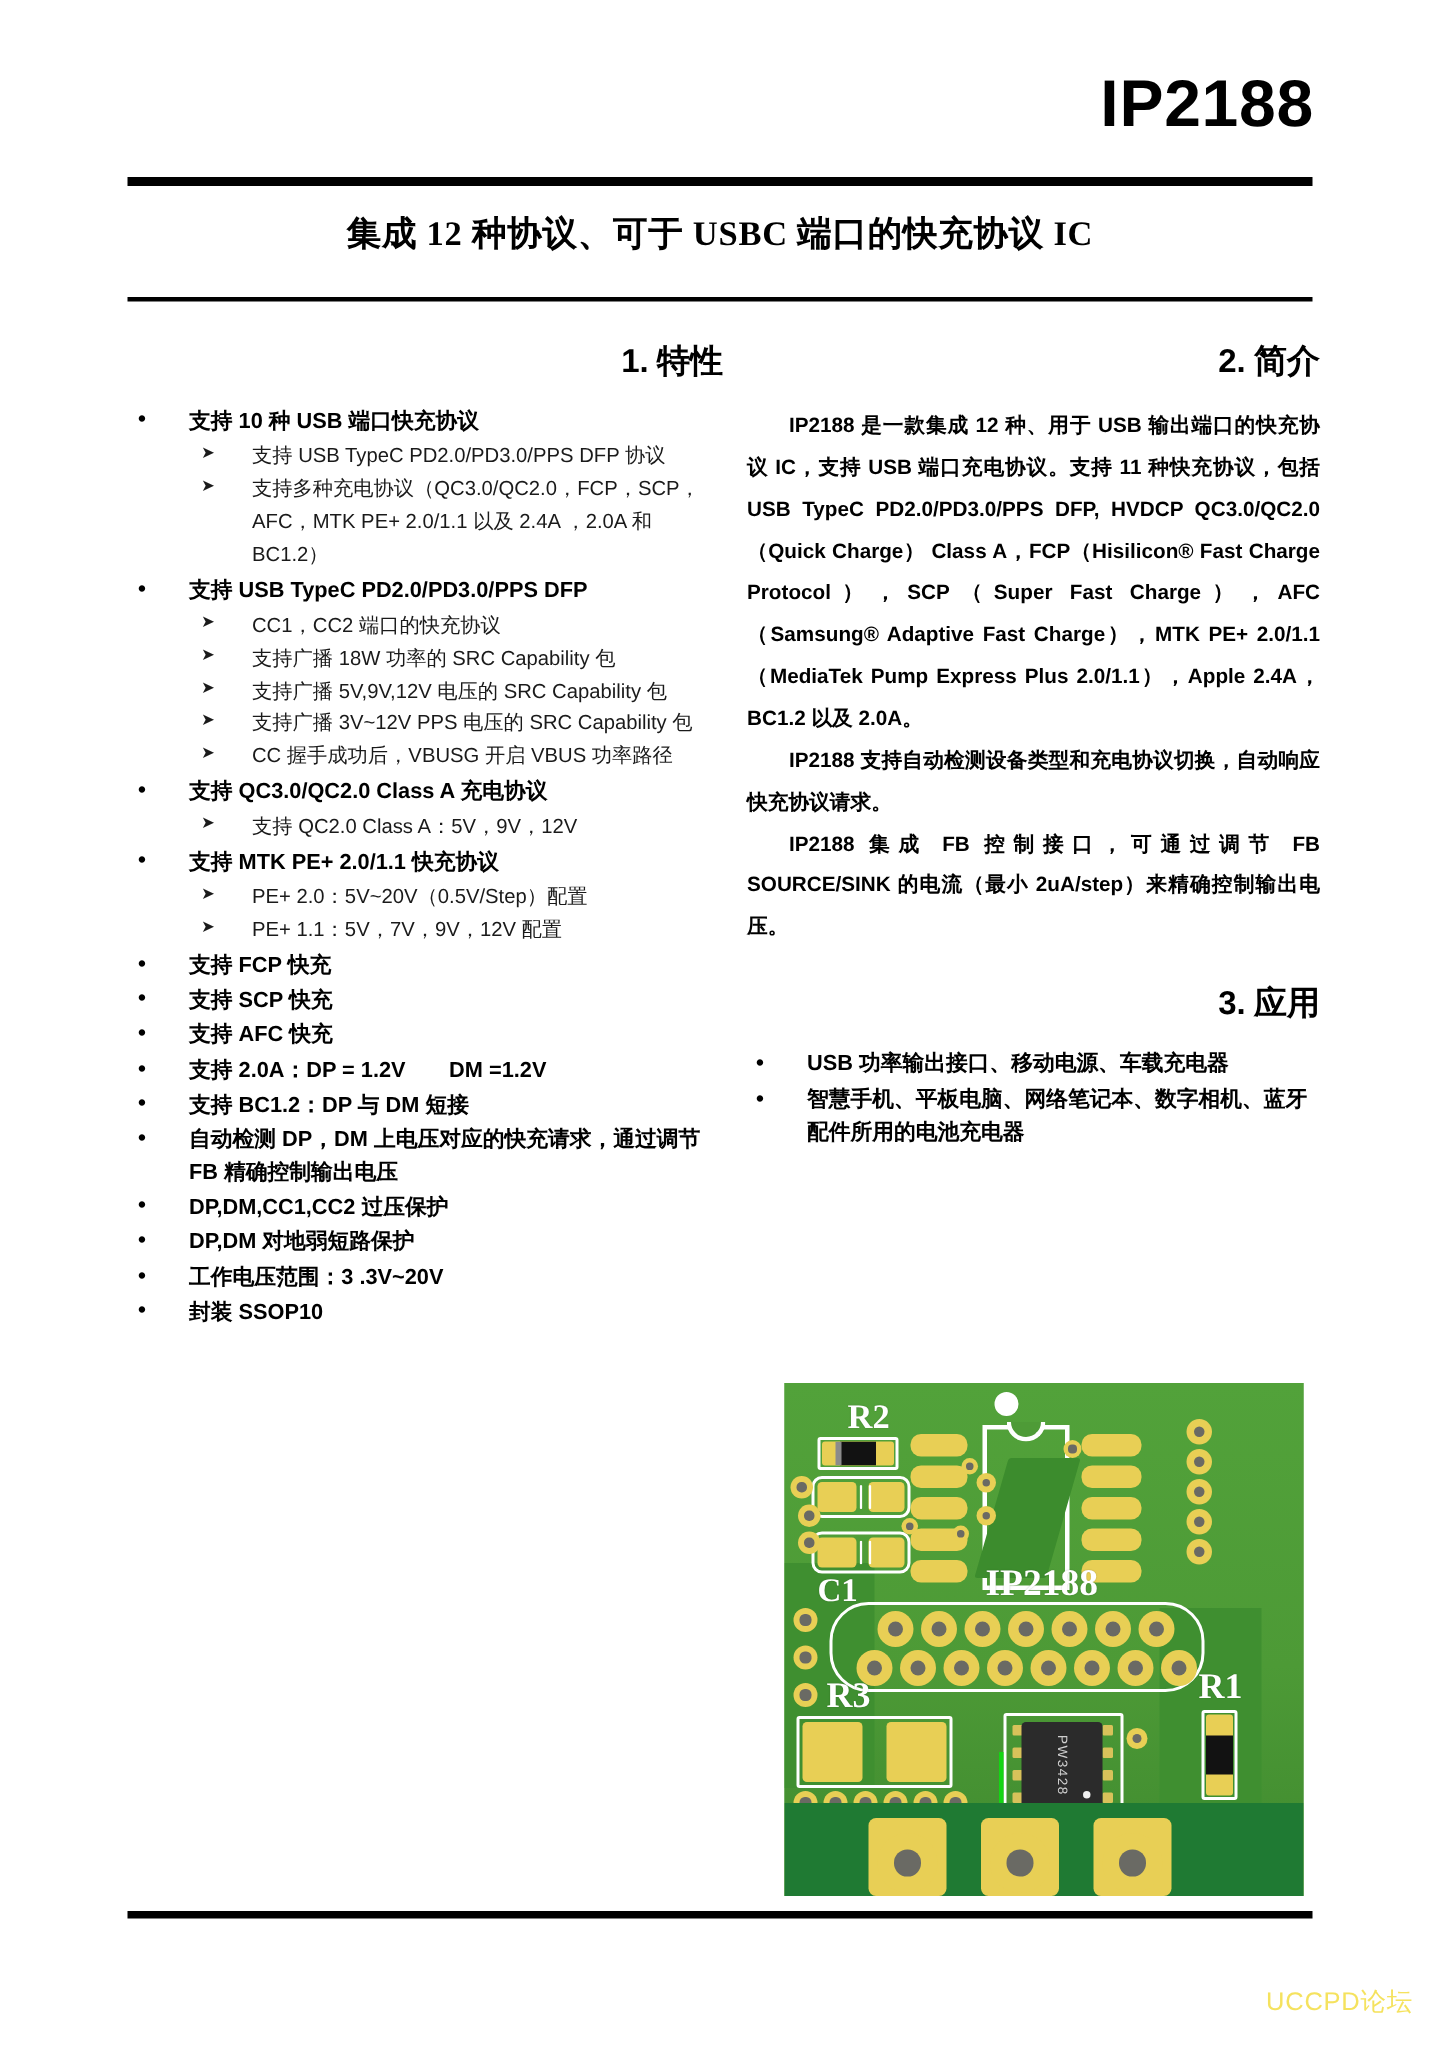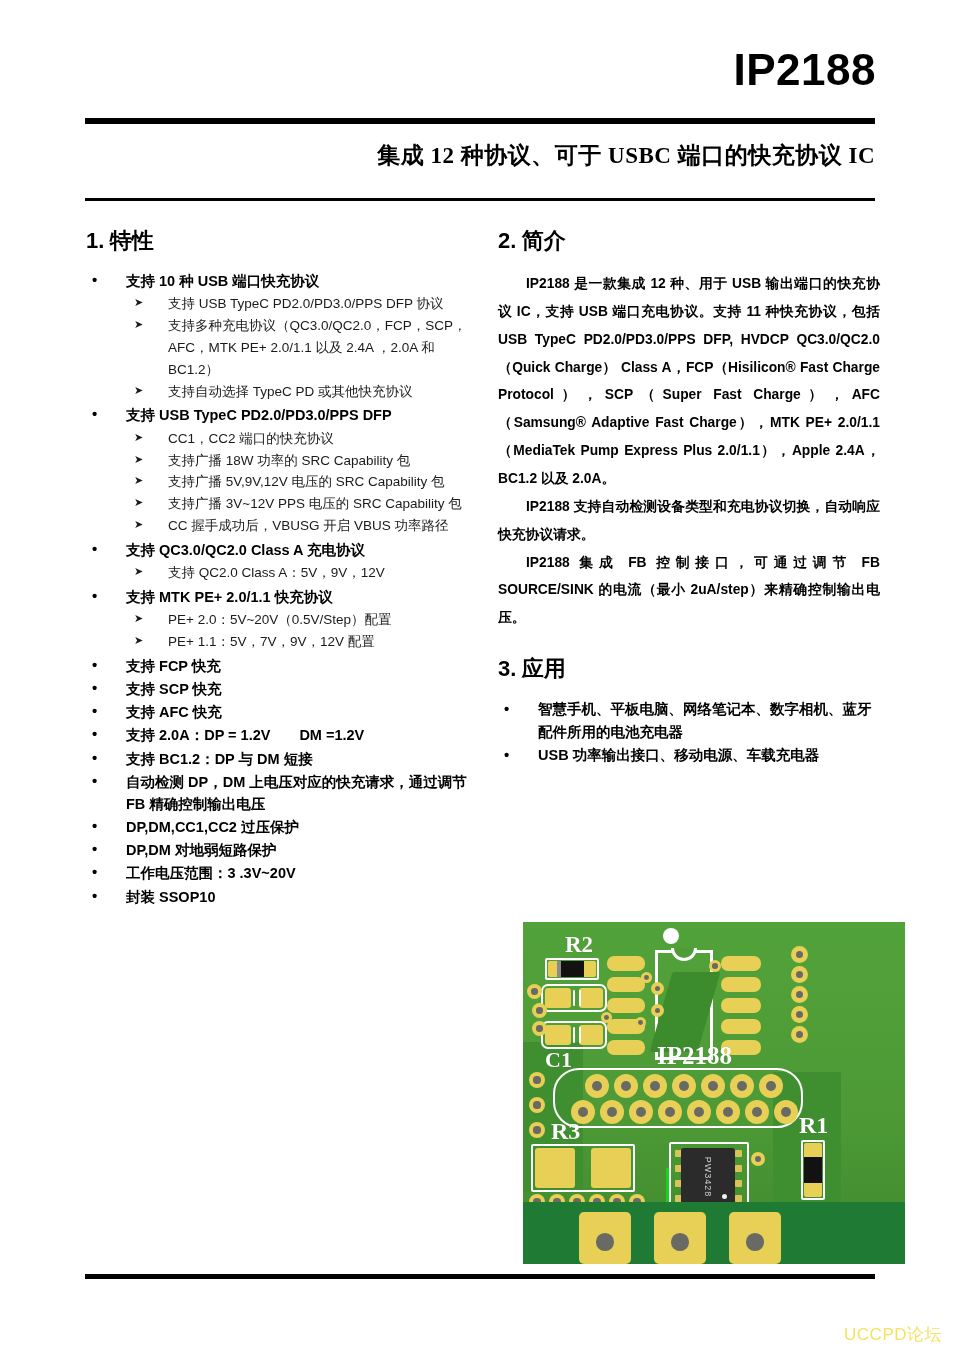--- a/index.html
+++ b/index.html
@@ -35,21 +35,21 @@
   .rule-top {
     position: absolute;
     left: 85px; top: 118px;
     width: 790px; height: 6px;
     background: #000;
   }
   .doc-subtitle {
     position: absolute;
     left: 85px; top: 140px;
     width: 790px;
-    text-align: right;
+    text-align: center;
     font-size: 23px;
     font-weight: bold;
     font-family: "Liberation Serif", serif;
     letter-spacing: 0.5px;
   }
   .rule-sub {
     position: absolute;
     left: 85px; top: 198px;
     width: 790px; height: 3px;
     background: #000;
@@ -71,20 +71,21 @@
     position: absolute;
     left: 498px; top: 226px;
     width: 382px;
   }
 
   h2.section-title {
     font-size: 22px;
     font-weight: bold;
     margin: 0 0 14px 0;
     font-family: "Liberation Serif", serif;
+    text-align: right;
   }
   h2.section-title .num {
     font-family: "Liberation Sans", sans-serif;
   }
 
   
   ul.lvl1 {
     list-style: none;
     margin: 0;
     padding: 0;
@@ -155,21 +156,21 @@
     position: absolute;
     left: 6px; top: -1px;
     font-size: 15px;
     font-weight: bold;
   }
 
   
   .pcb-wrap {
     position: absolute;
     left: 523px; top: 922px;
-    width: 382px; height: 342px;
+    width: 346px; height: 342px;
   }
   .pcb {
     position: absolute;
     inset: 0;
     background: #4e9b37;
     background-image:
       linear-gradient(180deg, #52a23a 0%, #4d9a36 55%, #3f8a2f 100%);
     overflow: hidden;
   }
   .pcb-dark-band {
@@ -325,21 +326,20 @@
 
   <div class="col-left">
     <h2 class="section-title">
       <span class="num">1.</span>
       <span>特性</span>
     </h2>
     <ul class="lvl1" id="features-list">
         <li class="b1"><span>支持 10 种 USB 端口快充协议</span><ul class="lvl2">
             <li class="b2">支持 USB TypeC PD2.0/PD3.0/PPS DFP 协议</li>
             <li class="b2">支持多种充电协议（QC3.0/QC2.0，FCP，SCP，AFC，MTK PE+ 2.0/1.1 以及  2.4A       ，2.0A 和 BC1.2）</li>
-            <li class="b2">支持自动选择 TypeC PD 或其他快充协议</li>
           </ul></li>
         <li class="b1"><span>支持 USB TypeC PD2.0/PD3.0/PPS DFP</span><ul class="lvl2">
             <li class="b2">CC1，CC2 端口的快充协议</li>
             <li class="b2">支持广播 18W 功率的 SRC Capability 包</li>
             <li class="b2">支持广播 5V,9V,12V 电压的 SRC Capability 包</li>
             <li class="b2">支持广播 3V~12V PPS 电压的 SRC Capability 包</li>
             <li class="b2">CC 握手成功后，VBUSG 开启 VBUS 功率路径</li>
           </ul></li>
         <li class="b1"><span>支持 QC3.0/QC2.0 Class A 充电协议</span><ul class="lvl2">
             <li class="b2">支持 QC2.0 Class A：5V，9V，12V</li>
@@ -370,22 +370,22 @@
         <p class="intro">IP2188 是一款集成 12 种、用于 USB 输出端口的快充协议 IC，支持 USB 端口充电协议。支持 11 种快充协议，包括 USB TypeC PD2.0/PD3.0/PPS DFP, HVDCP QC3.0/QC2.0（Quick Charge） Class A，FCP（Hisilicon® Fast Charge Protocol），SCP（Super Fast Charge），AFC（Samsung® Adaptive Fast Charge），MTK PE+ 2.0/1.1（MediaTek Pump Express Plus 2.0/1.1），Apple 2.4A，BC1.2 以及 2.0A。</p>
         <p class="intro">IP2188 支持自动检测设备类型和充电协议切换，自动响应快充协议请求。</p>
         <p class="intro">IP2188 集成 FB 控制接口，可通过调节 FB SOURCE/SINK 的电流（最小 2uA/step）来精确控制输出电压。</p>
       </div>
 
     <h2 class="section-title" style="margin-top:22px">
       <span class="num">3.</span>
       <span>应用</span>
     </h2>
     <ul class="apps" id="apps-list">
+        <li>USB 功率输出接口、移动电源、车载充电器</li>
         <li>智慧手机、平板电脑、网络笔记本、数字相机、蓝牙配件所用的电池充电器</li>
-        <li>USB 功率输出接口、移动电源、车载充电器</li>
       </ul>
   </div>
 
   <div class="pcb-wrap">
     <div class="pcb">
 
       <div class="pcb-copper-fill" style="left:0;top:120px;width:60px;height:150px;"></div>
       <div class="pcb-copper-fill" style="left:250px;top:150px;width:68px;height:130px;"></div>
 
       <div class="silk" style="left:22px;top:36px;width:54px;height:22px;"></div>

